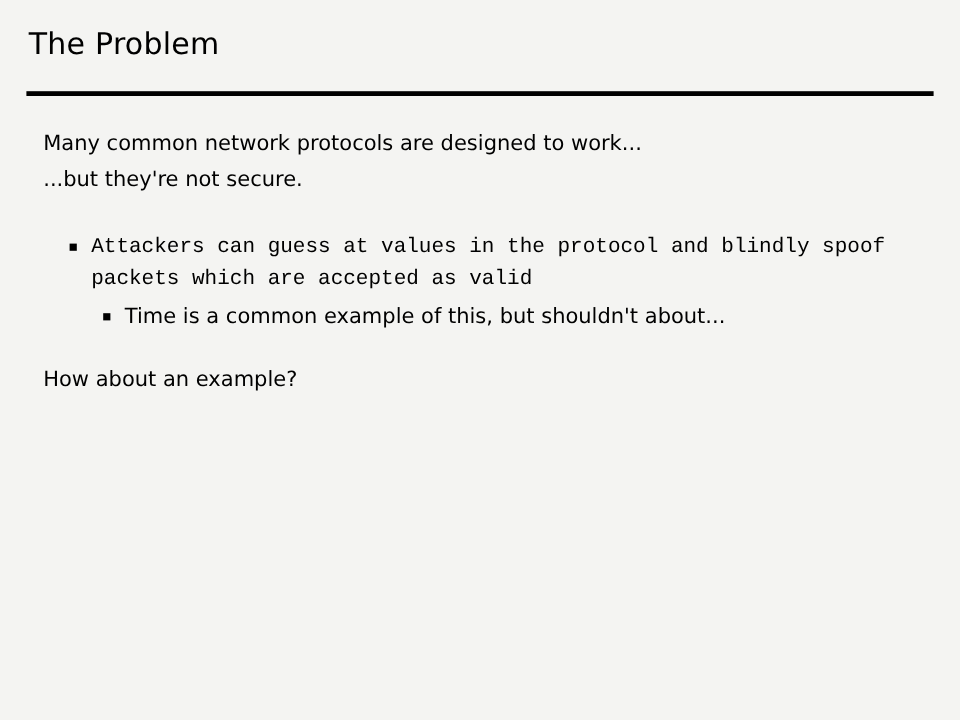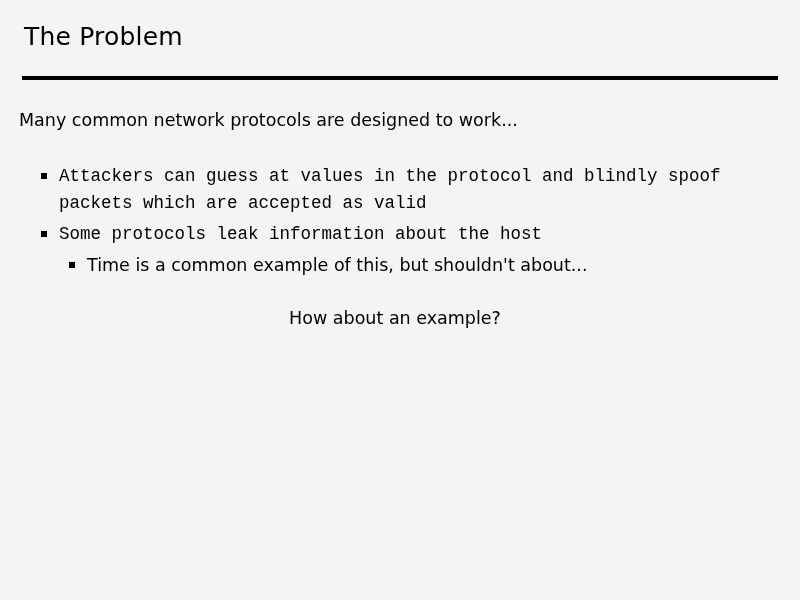--- a/index.html
+++ b/index.html
@@ -33,21 +33,21 @@
   .title-rule {
     position: absolute;
     left: 22px;
     top: 76px;
     width: 756px;
     height: 4px;
     background: #000;
   }
   .body-area {
     position: absolute;
-    left: 19px;
+    left: 36px;
     top: 105px;
     width: 752px;
   }
   .lead-line {
     font-size: 17.5px;
     line-height: 30px;
     color: #000;
   }
   .bullets {
     margin-top: 28px;
@@ -84,43 +84,39 @@
     top: 10px;
     width: 6px;
     height: 6px;
     background: #000;
     display: block;
   }
   .closing-line {
     margin-top: 26px;
     font-size: 17.5px;
     line-height: 27px;
-    text-align: center;
   }
 </style>
 </head>
 <body>
 
 <div class="slide">
 
   <div class="slide-title">The Problem</div>
   <div class="title-rule"></div>
 
   <div class="body-area">
 
     <div class="lead-line">Many common network protocols are designed to work...</div>
+    <div class="lead-line">...but they're not secure.</div>
 
     <ul class="bullets">
       <li class="bullet-l1">
         <span class="marker"></span>
         <span>Attackers can guess at values in the protocol and blindly spoof packets which are accepted as valid</span>
-      </li>
-      <li class="bullet-l1">
-        <span class="marker"></span>
-        <span>Some protocols leak information about the host</span>
       </li>
       <li class="bullet-l2">
         <span class="marker"></span>
         <span>Time is a common example of this, but shouldn't about...</span>
       </li>
     </ul>
 
     <div class="closing-line">How about an example?</div>
 
   </div>

